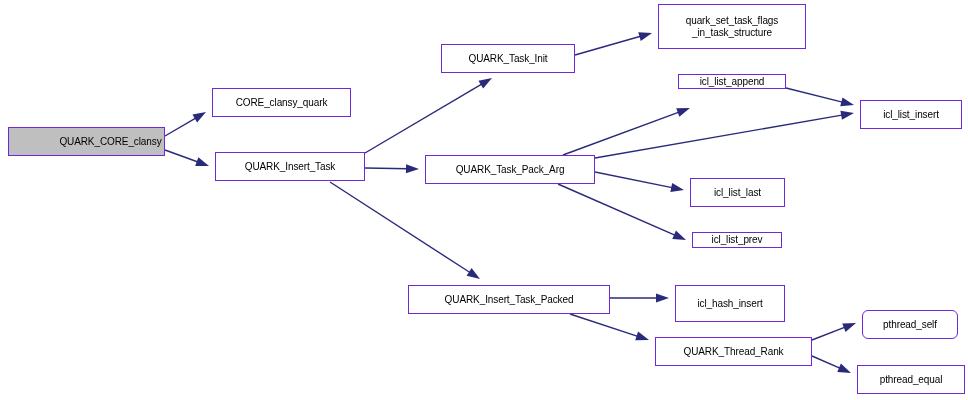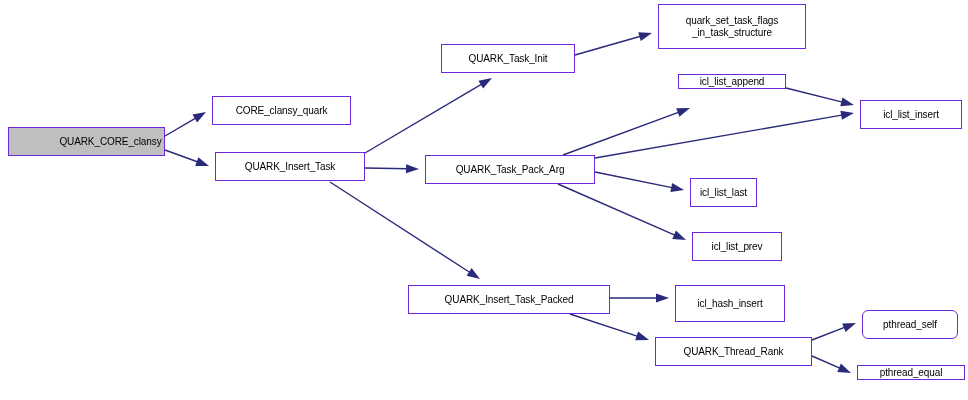--- a/index.html
+++ b/index.html
@@ -75,29 +75,29 @@
       <polygon points="669,298 656,302.6 656,293.4" fill="#2a2a7a"></polygon>
       <line x1="570" y1="314" x2="638.5513329947827" y2="336.5611982008145" stroke="#2a2a7a" stroke-width="1.4"></line>
       <polygon points="649,340 635.2135309687201,340.3054040758717 638.0896197462207,331.5665189442353" fill="#2a2a7a"></polygon>
       <line x1="812" y1="340" x2="845.7392205215384" y2="326.96439207122376" stroke="#2a2a7a" stroke-width="1.4"></line>
       <polygon points="856,323 845.5314609370572,331.97606204789383 842.2157875683973,323.39431921136236" fill="#2a2a7a"></polygon>
       <line x1="812" y1="356" x2="840.9163443882073" y2="368.60456037434676" stroke="#2a2a7a" stroke-width="1.4"></line>
       <polygon points="851,373 837.2448595244264,372.0221909709777 840.9210453931546,363.58858809566016" fill="#2a2a7a"></polygon>
     </svg>
   <div id="node-layer">
       <div class="node root" style="left: 8px; top: 127px; width: 157px; height: 29px;">QUARK_CORE_clansy</div>
-      <div class="node" style="left: 212px; top: 96px; width: 139px; height: 29px;">CORE_clansy_quark</div>
+      <div class="node" style="left: 212px; top: 88px; width: 139px; height: 29px;">CORE_clansy_quark</div>
       <div class="node" style="left: 215px; top: 152px; width: 150px; height: 29px;">QUARK_Insert_Task</div>
       <div class="node" style="left: 441px; top: 44px; width: 134px; height: 29px;">QUARK_Task_Init</div>
       <div class="node" style="left: 425px; top: 155px; width: 170px; height: 29px;">QUARK_Task_Pack_Arg</div>
       <div class="node" style="left: 408px; top: 285px; width: 202px; height: 29px;">QUARK_Insert_Task_Packed</div>
       <div class="node" style="left: 658px; top: 4px; width: 148px; height: 45px;">quark_set_task_flags
 _in_task_structure</div>
       <div class="node" style="left: 678px; top: 74px; width: 108px; height: 15px;">icl_list_append</div>
       <div class="node" style="left: 860px; top: 100px; width: 102px; height: 29px;">icl_list_insert</div>
-      <div class="node" style="left: 690px; top: 178px; width: 67px; height: 29px;">icl_list_last</div>
-      <div class="node" style="left: 692px; top: 232px; width: 90px; height: 29px;">icl_list_prev</div>
+      <div class="node" style="left: 690px; top: 178px; width: 95px; height: 29px;">icl_list_last</div>
+      <div class="node" style="left: 692px; top: 232px; width: 90px; height: 16px;">icl_list_prev</div>
       <div class="node" style="left: 675px; top: 285px; width: 110px; height: 37px;">icl_hash_insert</div>
       <div class="node" style="left: 655px; top: 337px; width: 157px; height: 29px;">QUARK_Thread_Rank</div>
       <div class="node" style="left: 862px; top: 310px; width: 96px; height: 29px; border-radius: 6px;">pthread_self</div>
-      <div class="node" style="left: 857px; top: 365px; width: 108px; height: 15px;">pthread_equal</div>
+      <div class="node" style="left: 857px; top: 365px; width: 108px; height: 29px;">pthread_equal</div>
     </div>
 </div>
 
 </body></html>

